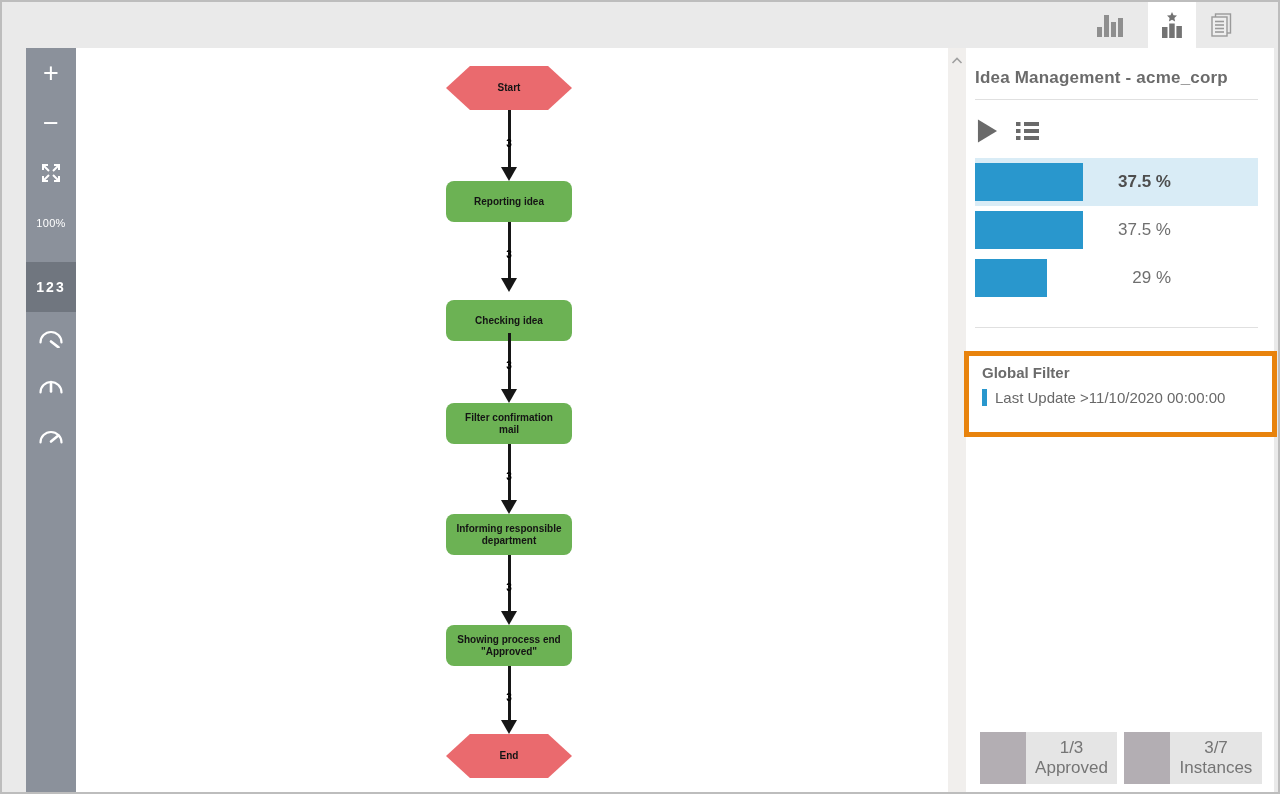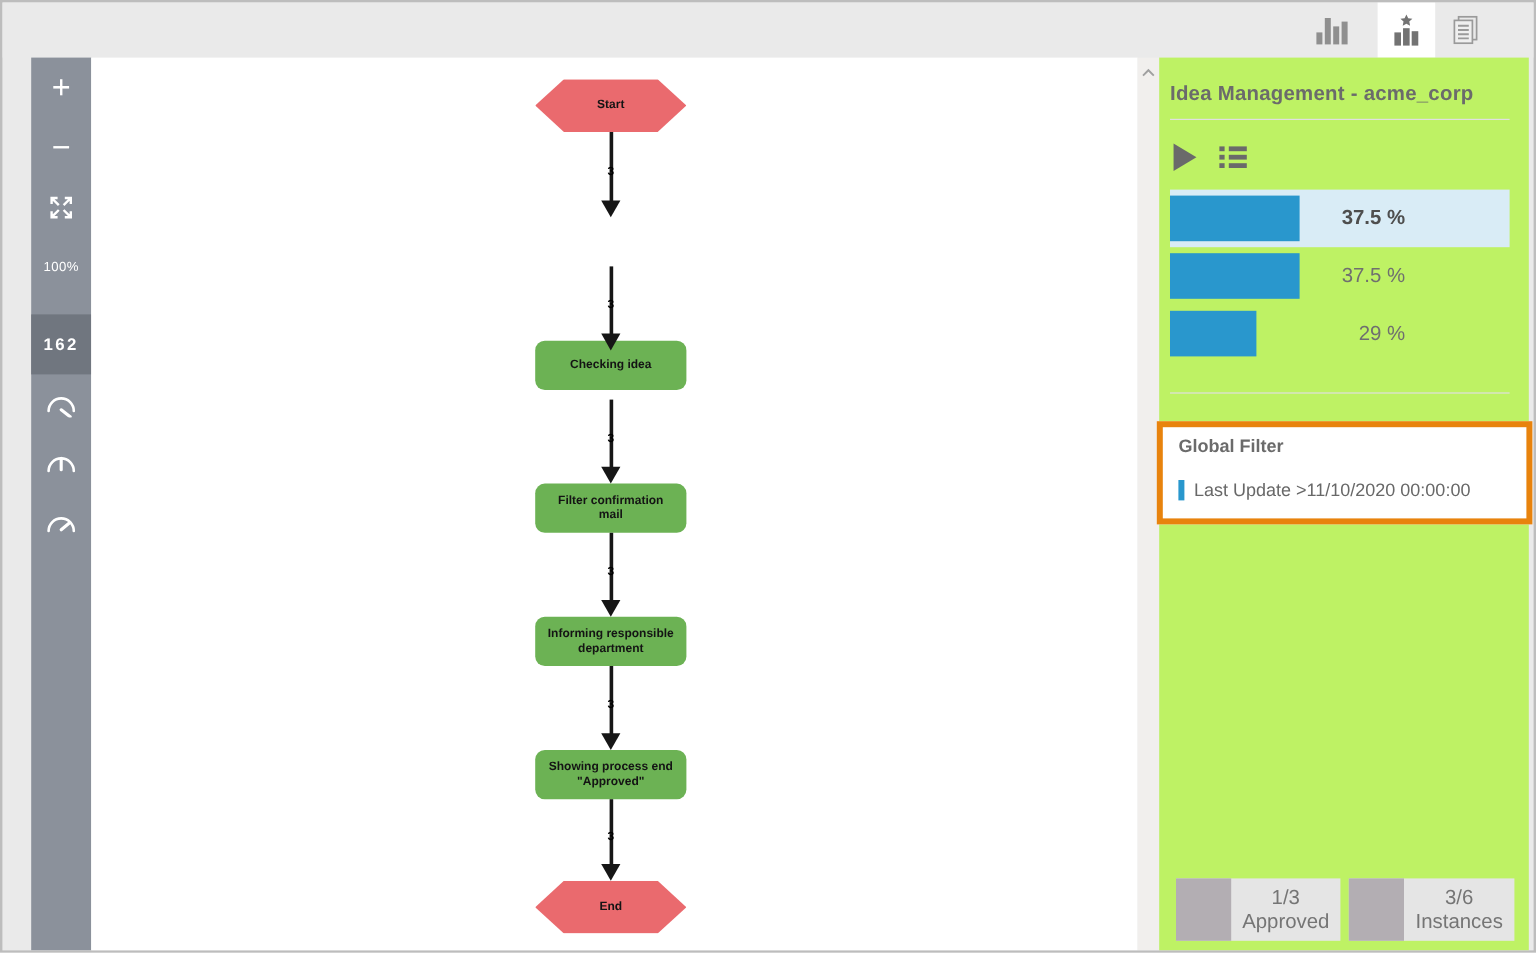--- a/index.html
+++ b/index.html
@@ -31,37 +31,37 @@
         clip-path:polygon(0 50%,19% 0,81% 0,100% 50%,81% 100%,19% 100%);}
   .edge-line{position:absolute;width:3px;left:431.5px;background:#161616;}
   .edge-head{position:absolute;left:425px;width:0;height:0;border-left:8px solid transparent;border-right:8px solid transparent;border-top:14px solid #161616;}
   .edge-label{position:absolute;left:433px;transform:translateX(-50%);font-size:10px;font-weight:700;color:#000;}
 
   
   .vscroll{position:absolute;left:946px;top:46px;bottom:0;width:18px;background:#f1efed;display:flex;justify-content:center;cursor:pointer;}
   .vscroll svg{margin-top:9px;}
 
   
-  .panel{position:absolute;left:964px;top:46px;bottom:0;width:308px;background:#bef264;box-sizing:border-box;padding:0 16px 16px 9px;}
+  .panel{position:absolute;left:964px;top:46px;bottom:0;width:308px;background:#ffffff;box-sizing:border-box;padding:0 16px 16px 9px;}
   .panel h1{font-size:17px;font-weight:700;color:#6b6b6b;margin:20px 0 11px 0;letter-spacing:.2px;}
   .divider{height:1px;background:#e0e0e0;}
   .icon-row{display:flex;align-items:center;gap:18px;margin:17px 0 13px 2px;height:28px;}
   .icon-btn{display:flex;align-items:center;cursor:pointer;}
 
   .vrow{position:relative;height:48px;display:flex;align-items:center;cursor:pointer;}
   .vrow.selected{background:var(--hl);}
   .vbar{height:38px;background:var(--blue);}
   .vlabel{position:absolute;left:104px;width:92px;text-align:right;font-size:17px;color:#6f6f6f;}
   .vrow.selected .vlabel{font-weight:700;color:#4e4e4e;}
   .divider.after-bars{margin-top:25px;}
 
   .gf-box{position:absolute;left:-2px;top:303px;width:313px;height:86px;box-sizing:border-box;
           border:5px solid var(--orange);background:#fff;padding:8px 6px 0 13px;}
   .gf-title{font-size:15px;font-weight:700;color:#6b6b6b;}
-  .gf-row{display:flex;align-items:flex-end;margin-top:19px;font-size:15px;color:#686868;white-space:nowrap;}
+  .gf-row{display:flex;align-items:flex-end;margin-top:8px;font-size:15px;color:#686868;white-space:nowrap;}
   .gf-chip{width:5px;height:17px;background:var(--blue);margin-right:8px;flex:none;}
 
   .badges{position:absolute;left:14px;top:684px;display:flex;gap:7px;}
   .badge{display:flex;height:52px;background:#e5e5e5;}
   .badge.b1{width:137px;}
   .badge.b2{width:138px;}
   .badge-sq{width:46px;background:#b3aeb3;flex:none;}
   .badge-txt{flex:1;display:flex;flex-direction:column;justify-content:center;text-align:center;font-size:17px;color:#757575;line-height:20px;}
 </style>
 </head>
@@ -111,21 +111,21 @@
     <div class="tool minus">−</div>
     <div class="tool">
       <svg width="22" height="22" viewBox="0 0 22 22" stroke="#fff" stroke-width="2" fill="none">
         <path d="M9,9 L3,3 M3,8 L3,3 L8,3"></path>
         <path d="M13,9 L19,3 M14,3 L19,3 L19,8"></path>
         <path d="M9,13 L3,19 M3,14 L3,19 L8,19"></path>
         <path d="M13,13 L19,19 M19,14 L19,19 L14,19"></path>
       </svg>
     </div>
     <div class="tool pct">100%</div>
-    <div class="tool num">162</div>
+    <div class="tool num">123</div>
     <div class="tool">
       <svg width="26" height="22" viewBox="0 0 26 22" fill="none" stroke="#fff" stroke-linecap="round">
         <path d="M2.5,16.5 A10.5,10.5 0 0 1 23.5,16.5" stroke-width="2.2"></path>
         <line x1="13" y1="15.5" x2="13" y2="6" stroke-width="2.6" transform="rotate(128 13 15.5)"></line>
       </svg>
     </div>
     <div class="tool">
       <svg width="26" height="22" viewBox="0 0 26 22" fill="none" stroke="#fff" stroke-linecap="round">
         <path d="M2.5,16.5 A10.5,10.5 0 0 1 23.5,16.5" stroke-width="2.2"></path>
         <line x1="13" y1="15.5" x2="13" y2="6" stroke-width="2.6"></line>
@@ -137,21 +137,24 @@
         <line x1="13" y1="15.5" x2="13" y2="6" stroke-width="2.6" transform="rotate(50 13 15.5)"></line>
       </svg>
     </div>
   </nav>
 
   <main class="canvas">
     <div id="flow" class="flow">
         <div class="node start" style="top: 18px; left: 370px;">
           <span>Start</span>
         </div>
-        <div class="node activity" style="top: 236px; left: 370px;">
+        <div class="node activity" style="top: 133px; left: 370px;">
+          <span>Reporting idea</span>
+        </div>
+        <div class="node activity" style="top: 252px; left: 370px;">
           <span>Checking idea</span>
         </div>
         <div class="node activity" style="top: 355px; left: 370px;">
           <span>Filter confirmation mail</span>
         </div>
         <div class="node activity" style="top: 466px; left: 370px;">
           <span>Informing responsible department</span>
         </div>
         <div class="node activity" style="top: 577px; left: 370px;">
           <span>Showing process end "Approved"</span>
@@ -238,20 +241,20 @@
         <div class="badge b1">
           <div class="badge-sq"></div>
           <div class="badge-txt">
             <div>1/3</div>
             <div>Approved</div>
           </div>
         </div>
         <div class="badge b2">
           <div class="badge-sq"></div>
           <div class="badge-txt">
-            <div>3/6</div>
+            <div>3/7</div>
             <div>Instances</div>
           </div>
         </div>
       </div>
   </aside>
 
 </div>
 
 </body></html>

